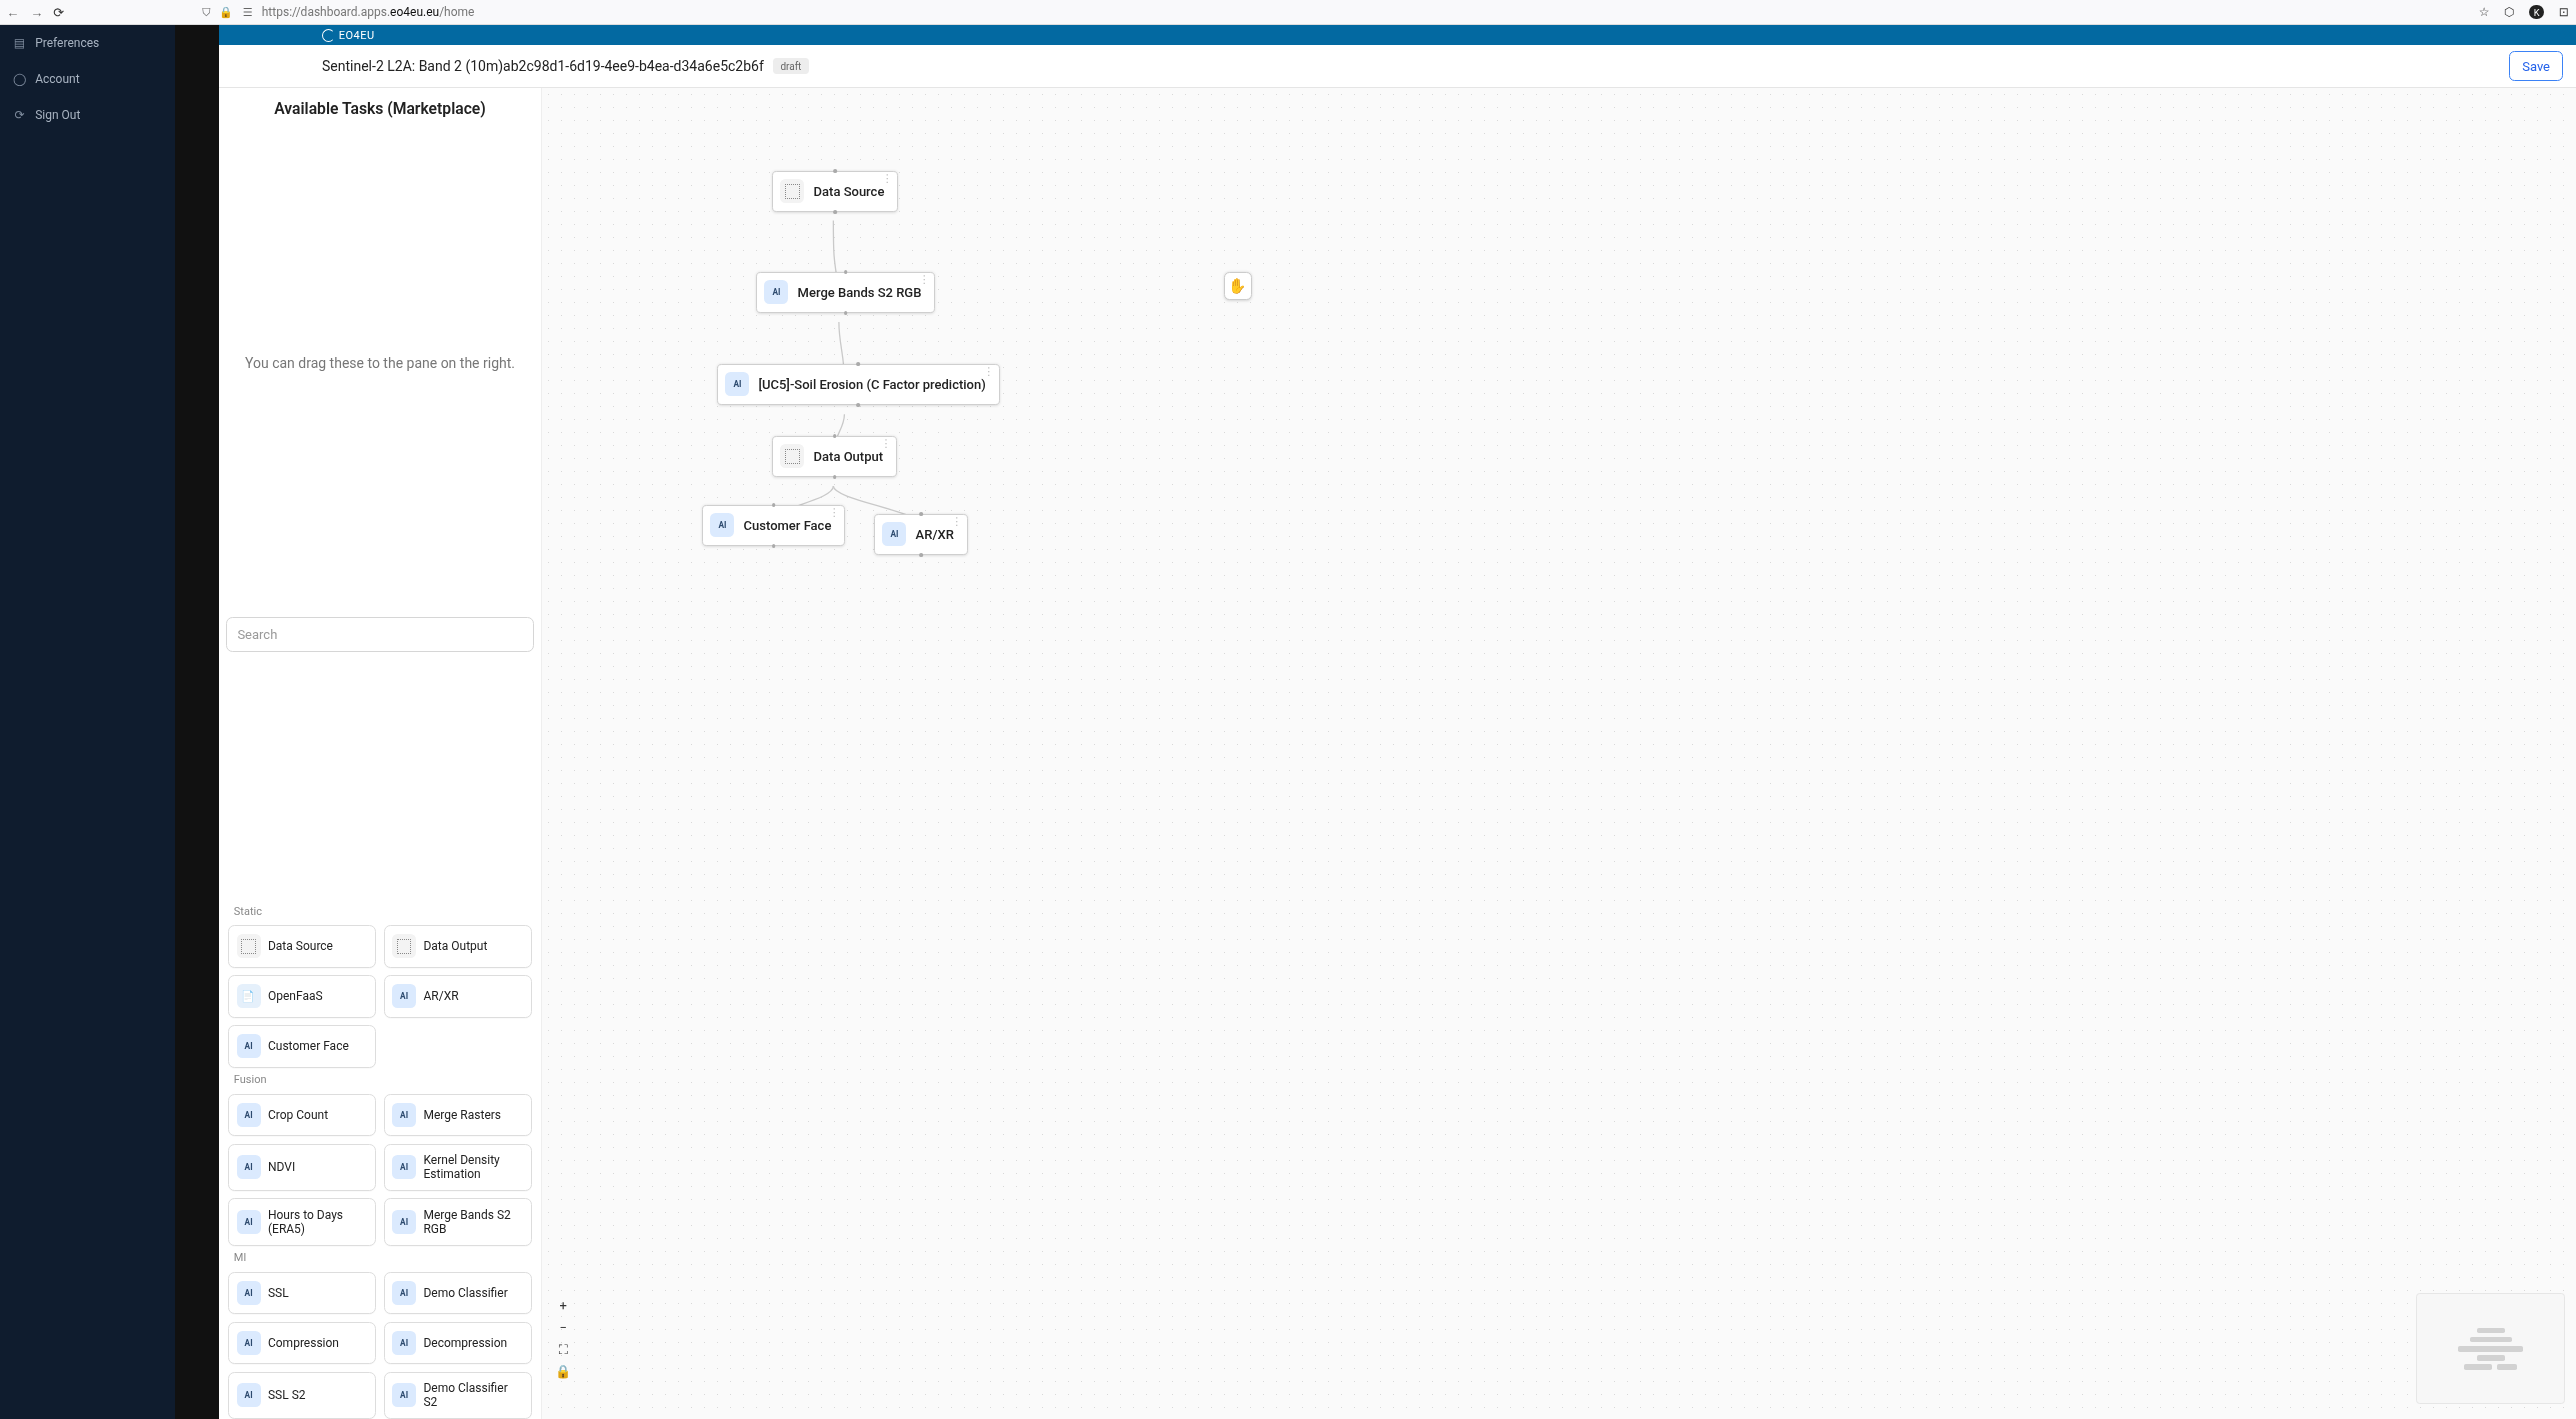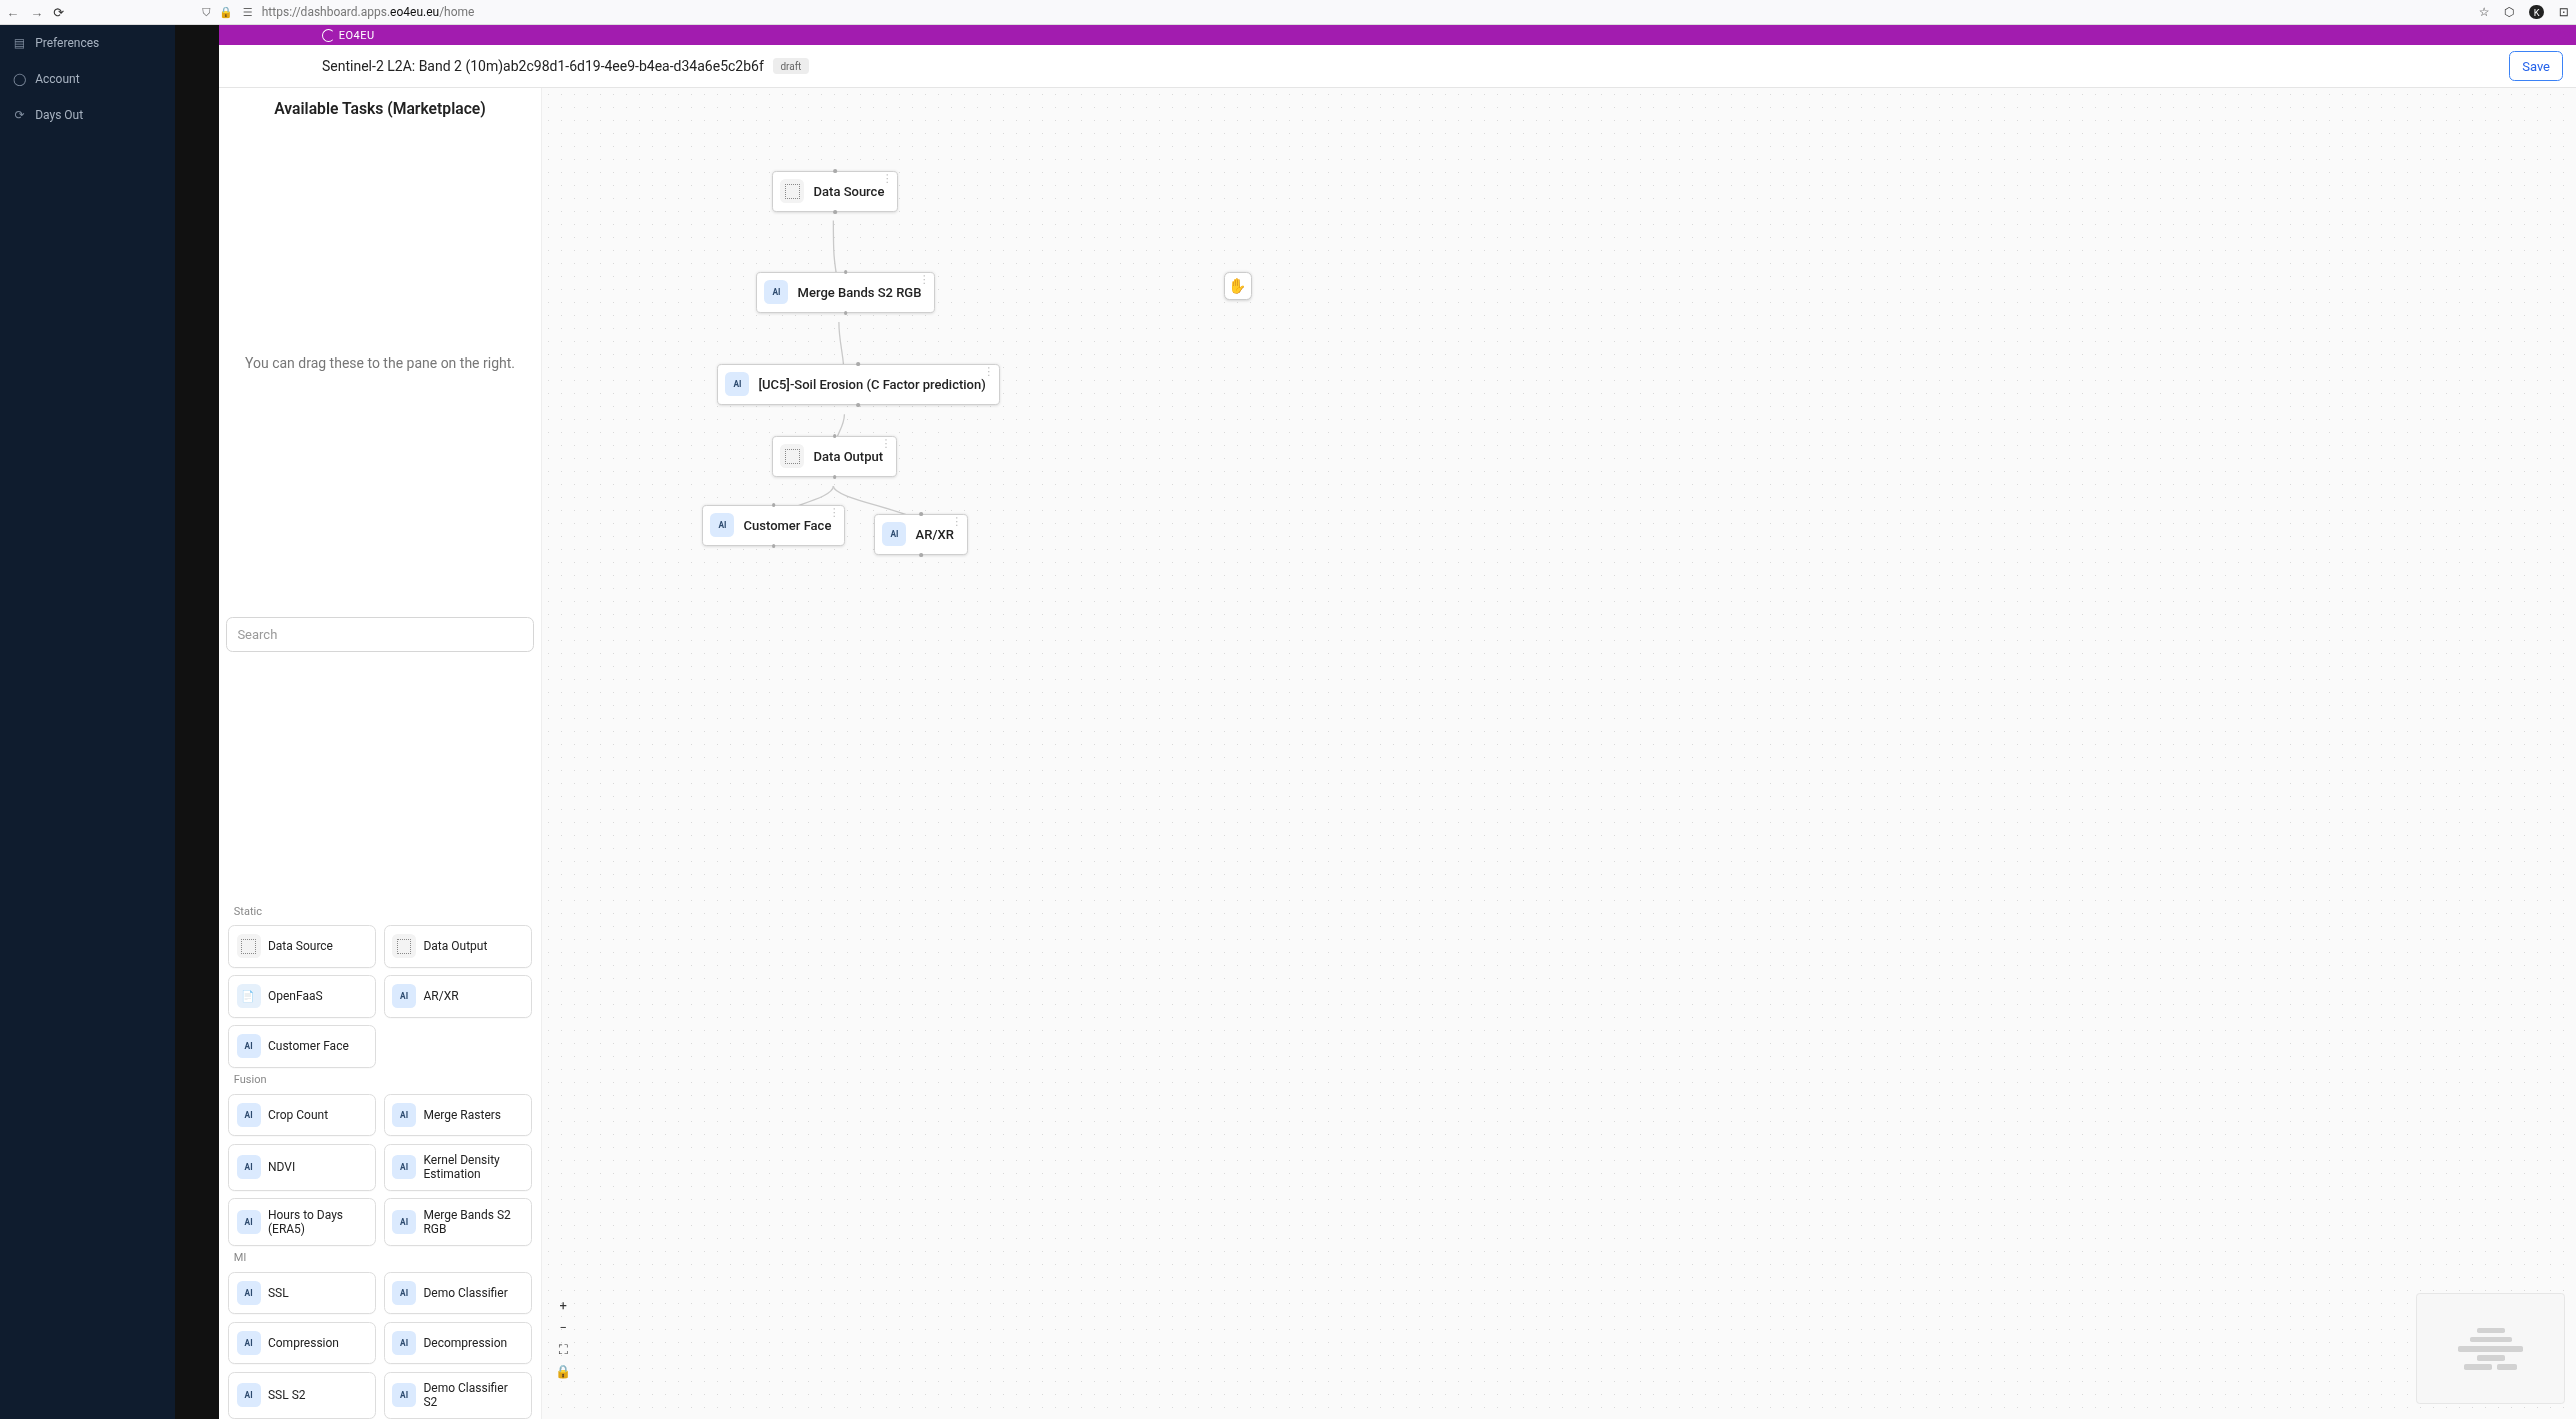--- a/index.html
+++ b/index.html
@@ -25,21 +25,21 @@
 .dark-sidebar .menu-item { display: flex; align-items: center; gap: 9.2px; padding: 11px 13px; font-size: 12px; cursor: pointer; }
 .dark-sidebar .menu-item .ico { width: 13px; text-align: center; color: #7d8a9c; }
 
 
 .dark-gutter { width: 44px; background: #111; flex-shrink: 0; }
 
 
 .main-col { flex: 1; display: flex; flex-direction: column; min-width: 0; background: #fff; }
 
 
-.brand-bar { height: 20px; background: #a21caf; display: flex; align-items: center; padding-left: 103px; color: #fff; font-size: 11px; letter-spacing: 0.5px; position: relative; }
+.brand-bar { height: 20px; background: #0369a1; display: flex; align-items: center; padding-left: 103px; color: #fff; font-size: 11px; letter-spacing: 0.5px; position: relative; }
 .brand-bar .logo { display: flex; align-items: center; gap: 3.7px; }
 .brand-bar .logo-swirl { width: 13px; height: 13px; border: 1.8px solid #fff; border-radius: 50%; border-right-color: transparent; }
 
 
 .title-bar { height: 43px; display: flex; align-items: center; padding: 0 13px 0 103px; border-bottom: 0.9px solid #e5e5e5; }
 .title-bar .title { font-size: 14px; color: #222; margin-right: 9.2px; }
 .title-bar .draft-badge { background: #ededed; color: #666; font-size: 10px; padding: 2.8px 7.4px; border-radius: 3.7px; }
 .title-bar .save-btn { margin-left: auto; border: 0.9px solid #3b82f6; color: #2563eb; background: #fff; padding: 6.5px 12px; border-radius: 5.5px; font-size: 13px; cursor: pointer; }
 
 
@@ -124,21 +124,21 @@
     <div class="menu-item">
       <span class="ico">▤</span>
       <span>Preferences</span>
     </div>
     <div class="menu-item">
       <span class="ico">◯</span>
       <span>Account</span>
     </div>
     <div class="menu-item">
       <span class="ico">⟳</span>
-      <span>Days Out</span>
+      <span>Sign Out</span>
     </div>
   </div>
 
   <div class="dark-gutter"></div>
 
   <div class="main-col">
     <div class="brand-bar">
       <div class="logo">
         <span class="logo-swirl"></span>
         <span>EO4EU</span>

